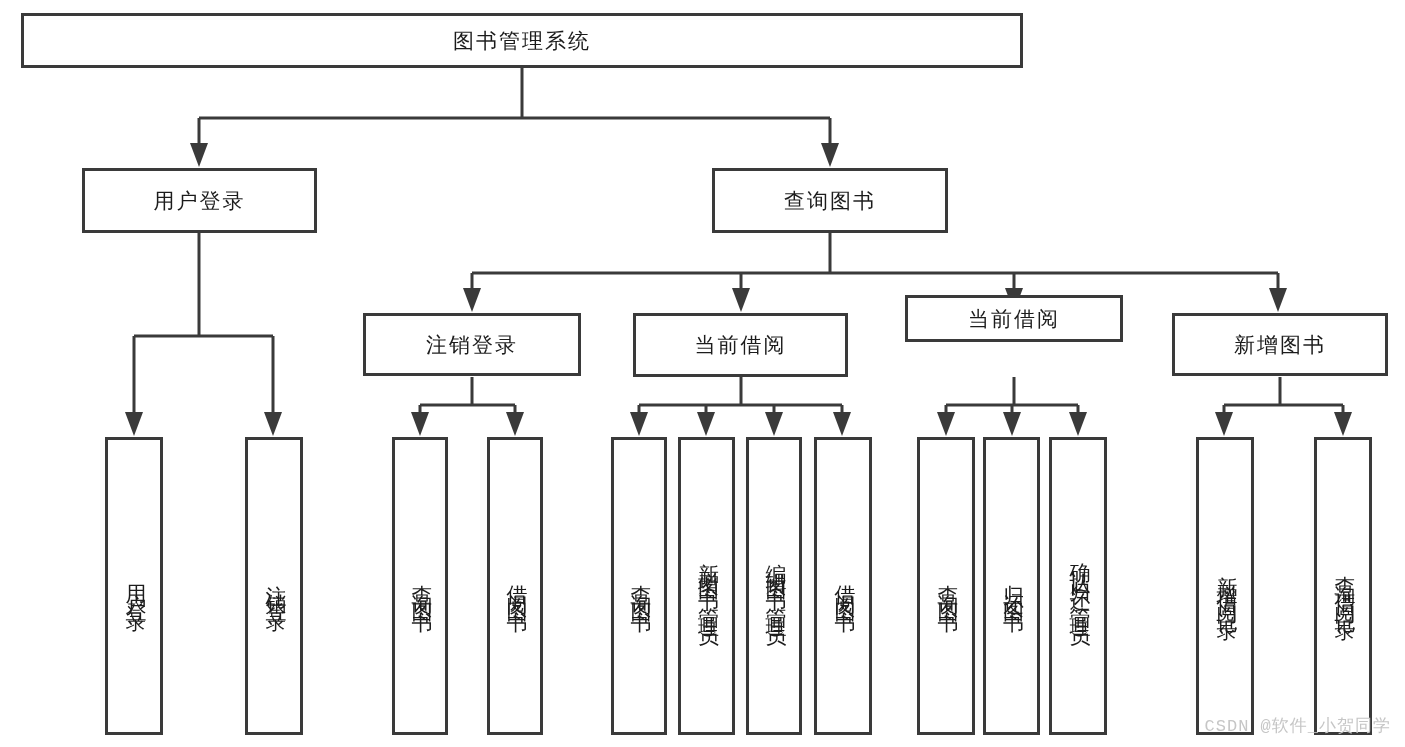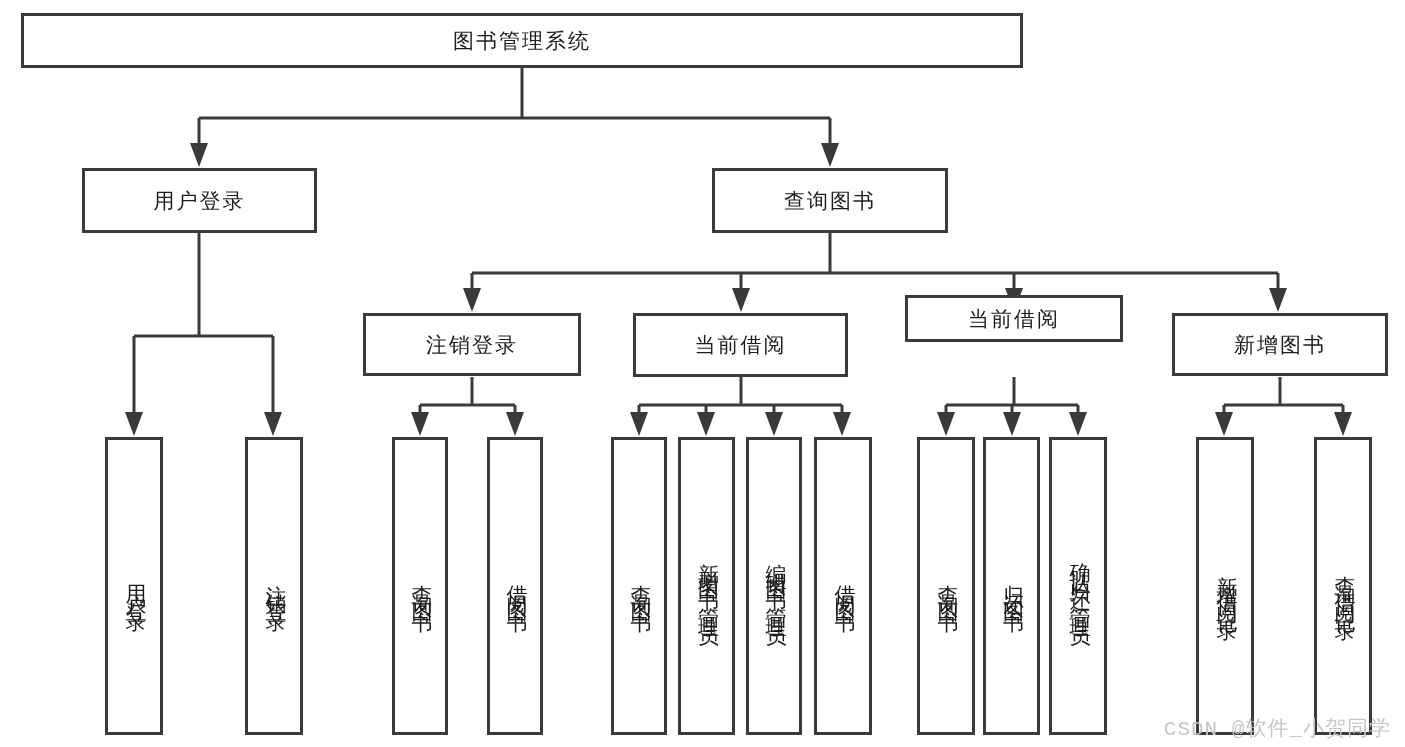--- a/index.html
+++ b/index.html
@@ -39,21 +39,21 @@
   .box.v span {
     writing-mode: vertical-rl;
     text-orientation: mixed;
     letter-spacing: 9px;
     font-size: 21px;
   }
   .watermark {
     position: absolute;
     top: 714px;
     right: 14px;
-    font-size: 21px;
+    font-size: 17px;
     color: var(--watermark);
     letter-spacing: 1px;
     white-space: nowrap;
   }
 </style>
 </head>
 <body>
 
 <div class="canvas">
 

